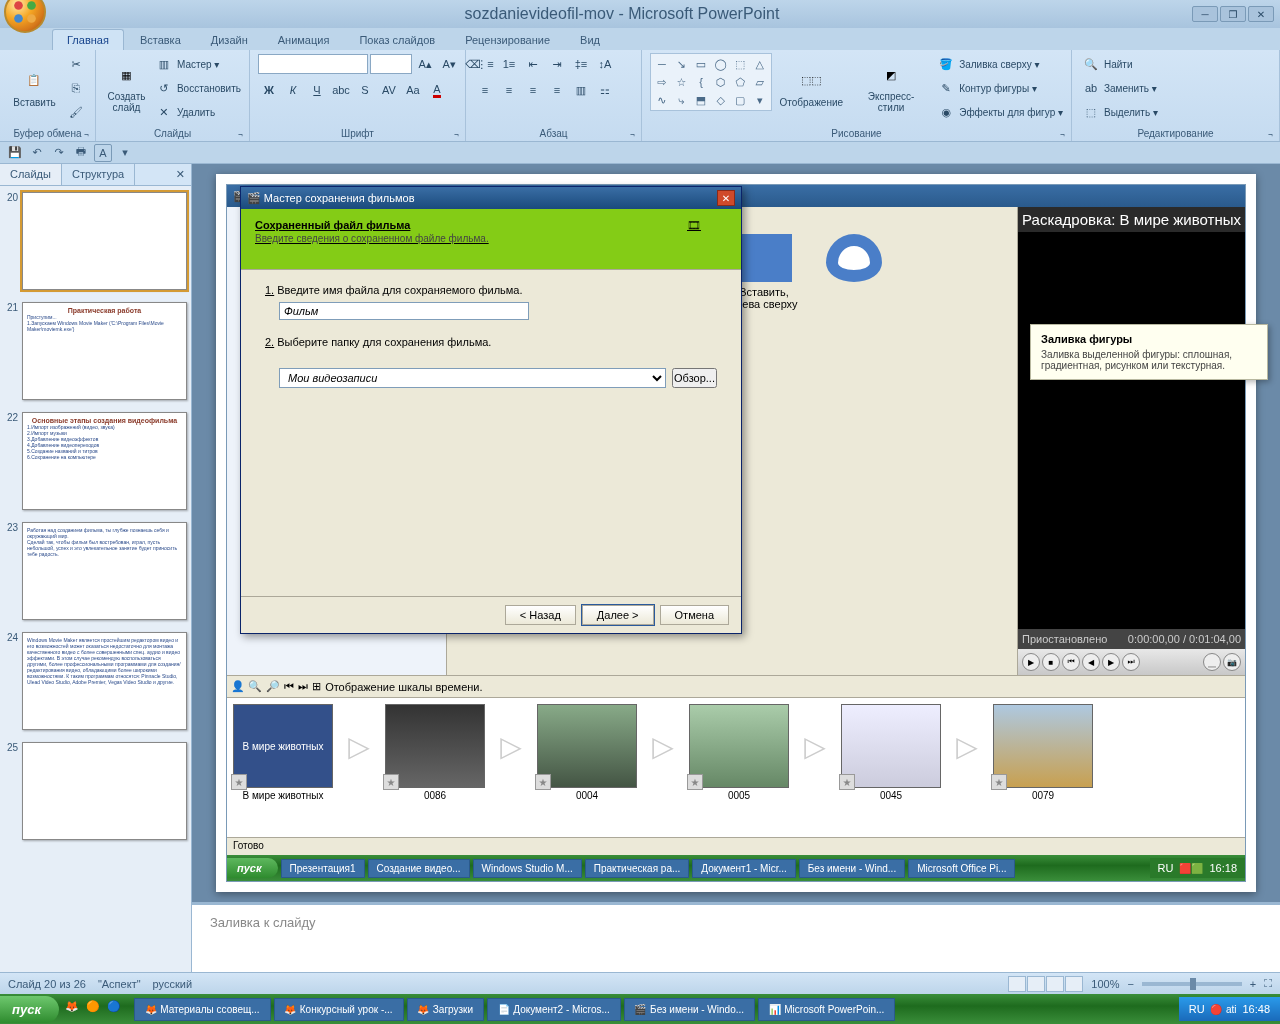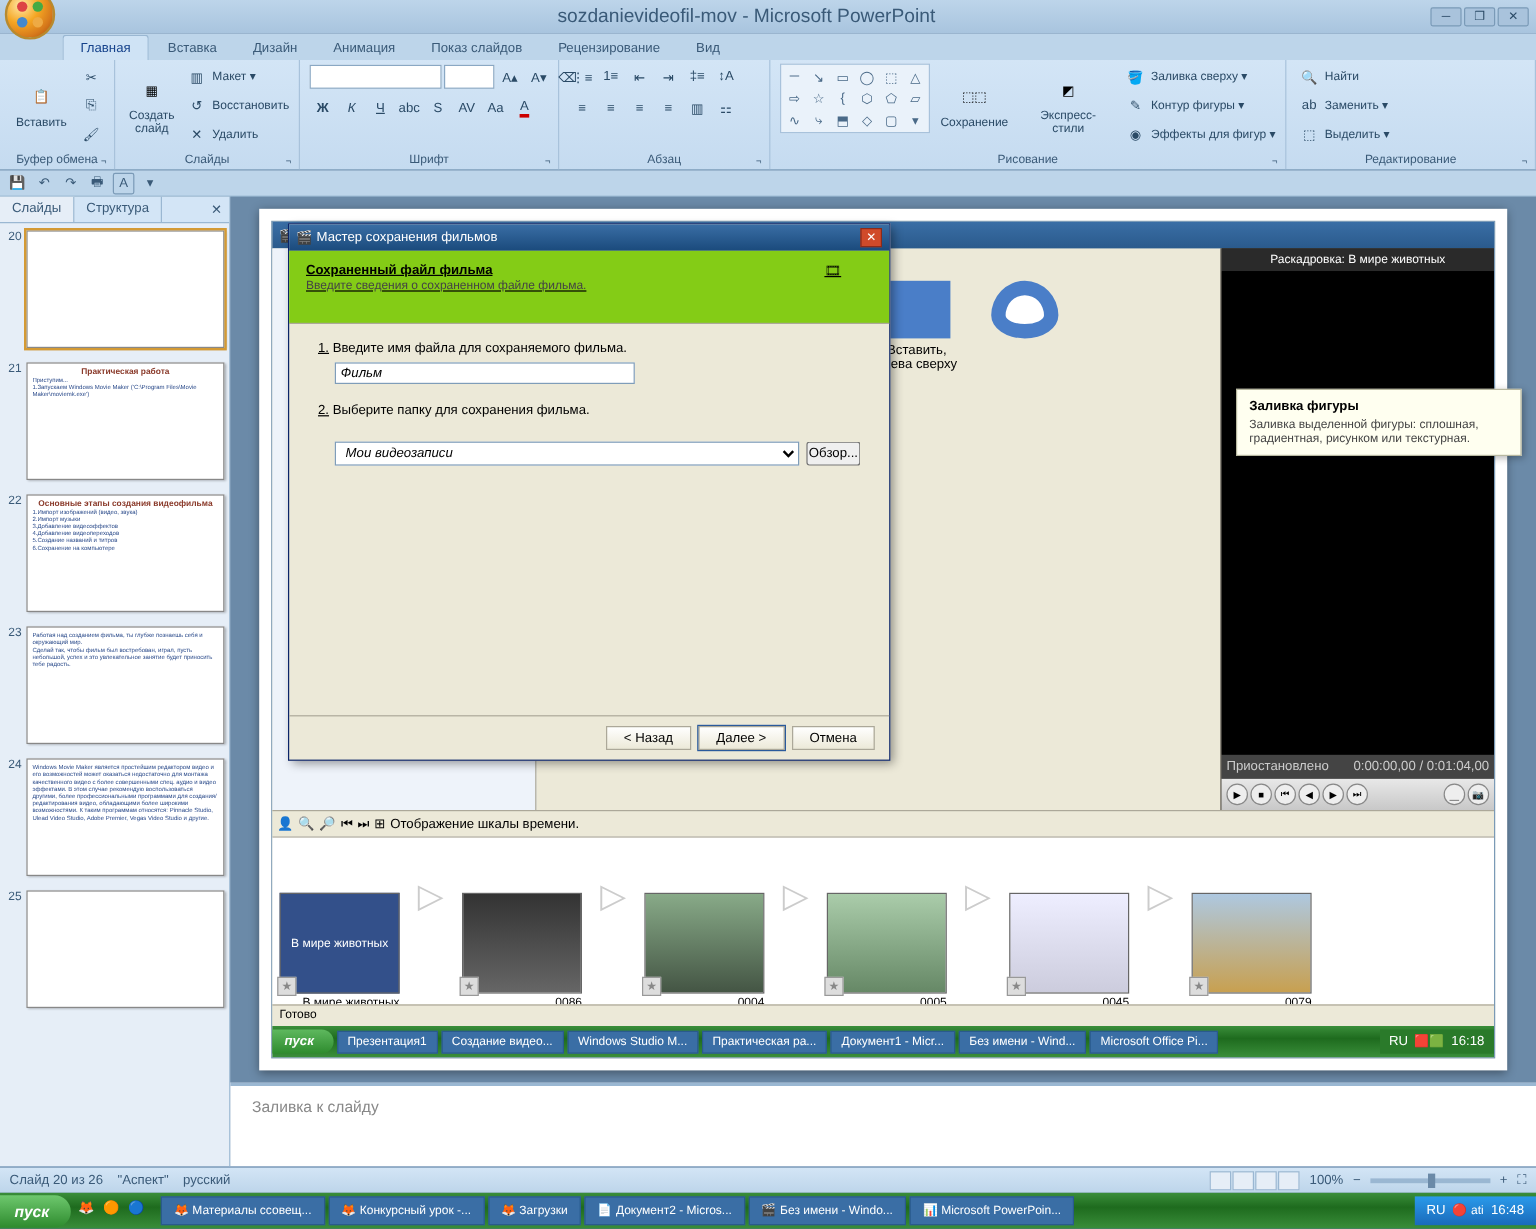--- a/index.html
+++ b/index.html
@@ -43,28 +43,28 @@
 .slide-wrap { position:absolute; left:24px; top:10px; right:24px; bottom:10px; background:#fff; box-shadow:0 2px 8px rgba(0,0,0,.4); }
 .mm-win { position:absolute; inset:10px; border:1px solid #7a9ab7; background:#ece9d8; display:flex; flex-direction:column; font-size:11px; }
 .mm-title { height:22px; background:linear-gradient(#3a6ea5,#2a5a8c); color:#fff; display:flex; align-items:center; padding:0 6px; }
 .mm-body { flex:1; display:flex; min-height:0; }
 .mm-left { width:220px; border-right:1px solid #aca899; background:#eef3fa; }
 .mm-mid { flex:1; display:flex; flex-direction:column; padding:6px; }
 .mm-items { display:flex; gap:20px; padding:6px; flex-wrap:wrap; }
 .mm-item { width:70px; text-align:center; font-size:10px; }
 .mm-item .sh { width:56px; height:48px; background:#4a7ec8; margin:0 auto 4px; }
 .mm-right { width:228px; background:#000; border-left:1px solid #aca899; display:flex; flex-direction:column; }
-.mm-vid-title { background:#2a2a2a; color:#fff; font-size:10px; padding:4px; text-align:center; }
+.mm-vid-title { background:#2a2a2a; color:#fff; font-size:15px; padding:4px; text-align:center; }
 .mm-vid-body { flex:1; background:#000; }
 .mm-vid-status { background:#444; color:#ccc; font-size:10px; padding:4px; display:flex; justify-content:space-between; }
 .mm-vid-ctrl { height:26px; background:linear-gradient(#e8e8e8,#c8c8c8); display:flex; align-items:center; gap:2px; padding:0 4px; }
 .mm-vid-ctrl .cb { width:18px; height:18px; border:1px solid #888; border-radius:9px; background:#eee; display:flex; align-items:center; justify-content:center; font-size:8px; }
 .mm-toolbar { height:22px; background:#ece9d8; border-top:1px solid #aca899; display:flex; align-items:center; padding:0 4px; gap:4px; font-size:10px; }
 .mm-story { height:140px; background:#fff; border-top:1px solid #aca899; display:flex; align-items:flex-start; gap:4px; padding:6px; overflow:hidden; }
-.clip { display:flex; flex-direction:column; align-items:flex-end; gap:2px;margin-top:40px; }
+.clip { display:flex; flex-direction:column; align-items:center; gap:2px; }
 .clip-img { width:100px; height:84px; background:#33508a; border:1px solid #666; display:flex; align-items:center; justify-content:center; color:#fff; font-size:10px; text-align:center; position:relative; }
 .clip-img::after { content:"★"; position:absolute; left:-3px; bottom:-3px; background:#ddd; width:14px; height:14px; display:flex; align-items:center; justify-content:center; color:#888; border:1px solid #999; }
 .clip-arrow { width:44px; height:84px; display:flex; align-items:center; justify-content:center; color:#ccc; font-size:28px; }
 .mm-status2 { height:18px; background:#ece9d8; border-top:1px solid #aca899; font-size:10px; padding:2px 6px; }
 .mm-task { height:26px; background:linear-gradient(#3a8e3a,#1e6b1e 40%,#3a8e3a); display:flex; align-items:center; }
 .mm-task .start { background:linear-gradient(#5eb85e,#2e8b2e); color:#fff; padding:4px 16px 4px 10px; border-radius:0 12px 12px 0; font-weight:bold; font-style:italic; }
 .mm-task .titem { background:#3a6ea5; color:#fff; padding:3px 8px; margin-left:3px; border:1px solid #2a5a8c; font-size:10px; max-width:110px; white-space:nowrap; overflow:hidden; text-overflow:ellipsis; display:flex; align-items:center; gap:3px; }
 .mm-task .tray { margin-left:auto; background:#2a7a2a; padding:4px 8px; color:#fff; font-size:10px; }
 .wizard { position:absolute; left:240px; top:186px; width:502px; height:448px; background:#ece9d8; border:1px solid #0a246a; box-shadow:3px 3px 8px rgba(0,0,0,.4); z-index:20; display:flex; flex-direction:column; }
 .wiz-title { height:22px; background:linear-gradient(#3a6ea5,#1a4a7c); color:#fff; display:flex; align-items:center; padding:0 6px; }
@@ -151,21 +151,21 @@
     <div class="rgroup" style="width:154px">
       <div class="rgroup-body">
         <div class="bigbtn">
           <div class="ico">▦</div>
           <span style="white-space:pre">Создать
 слайд</span>
         </div>
         <div class="edit-row">
           <div class="row">
               <span class="smallbtn">▥</span>
-              <span class="txt">Макет ▾</span>
+              <span class="txt">Мастер ▾</span>
             </div>
           <div class="row">
               <span class="smallbtn">↺</span>
               <span class="txt">Восстановить</span>
             </div>
           <div class="row">
               <span class="smallbtn">✕</span>
               <span class="txt">Удалить</span>
             </div>
         </div>
@@ -243,21 +243,21 @@
             <div>▱</div>
           <div>∿</div>
             <div>⤷</div>
             <div>⬒</div>
             <div>◇</div>
             <div>▢</div>
             <div>▾</div>
         </div>
         <div class="bigbtn">
             <div class="ico">⬚⬚</div>
-            <span>Сохранение</span>
+            <span>Отображение</span>
           </div>
         <div class="bigbtn">
             <div class="ico">◩</div>
             <span>Экспресс-стили</span>
           </div>
         <div class="edit-row">
           <div class="row">
               <span class="smallbtn">🪣</span>
               <span class="txt">Заливка сверху ▾</span>
             </div>

